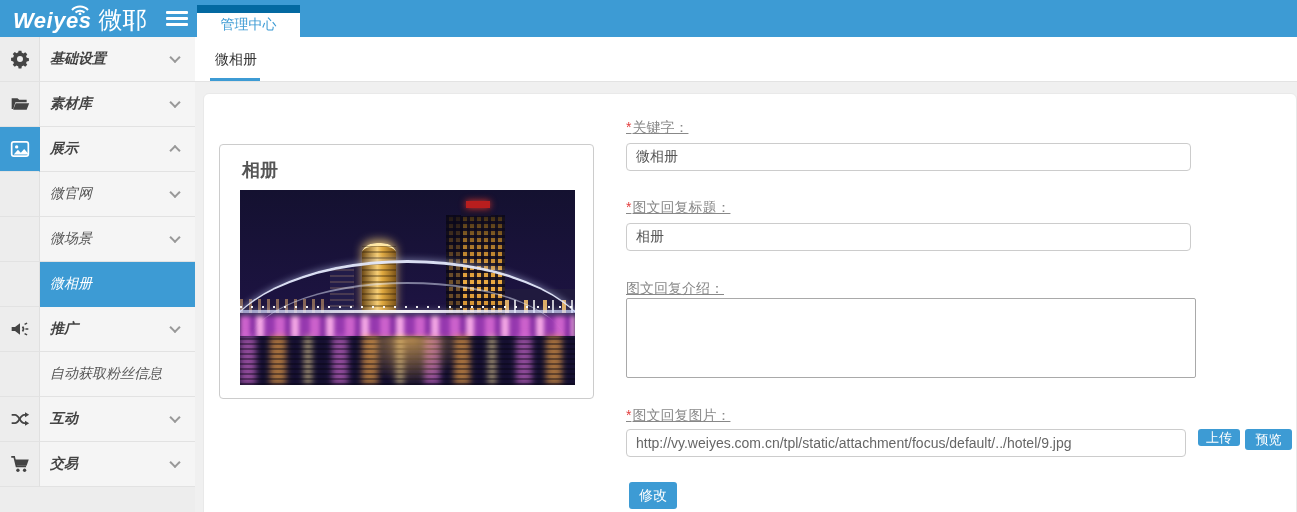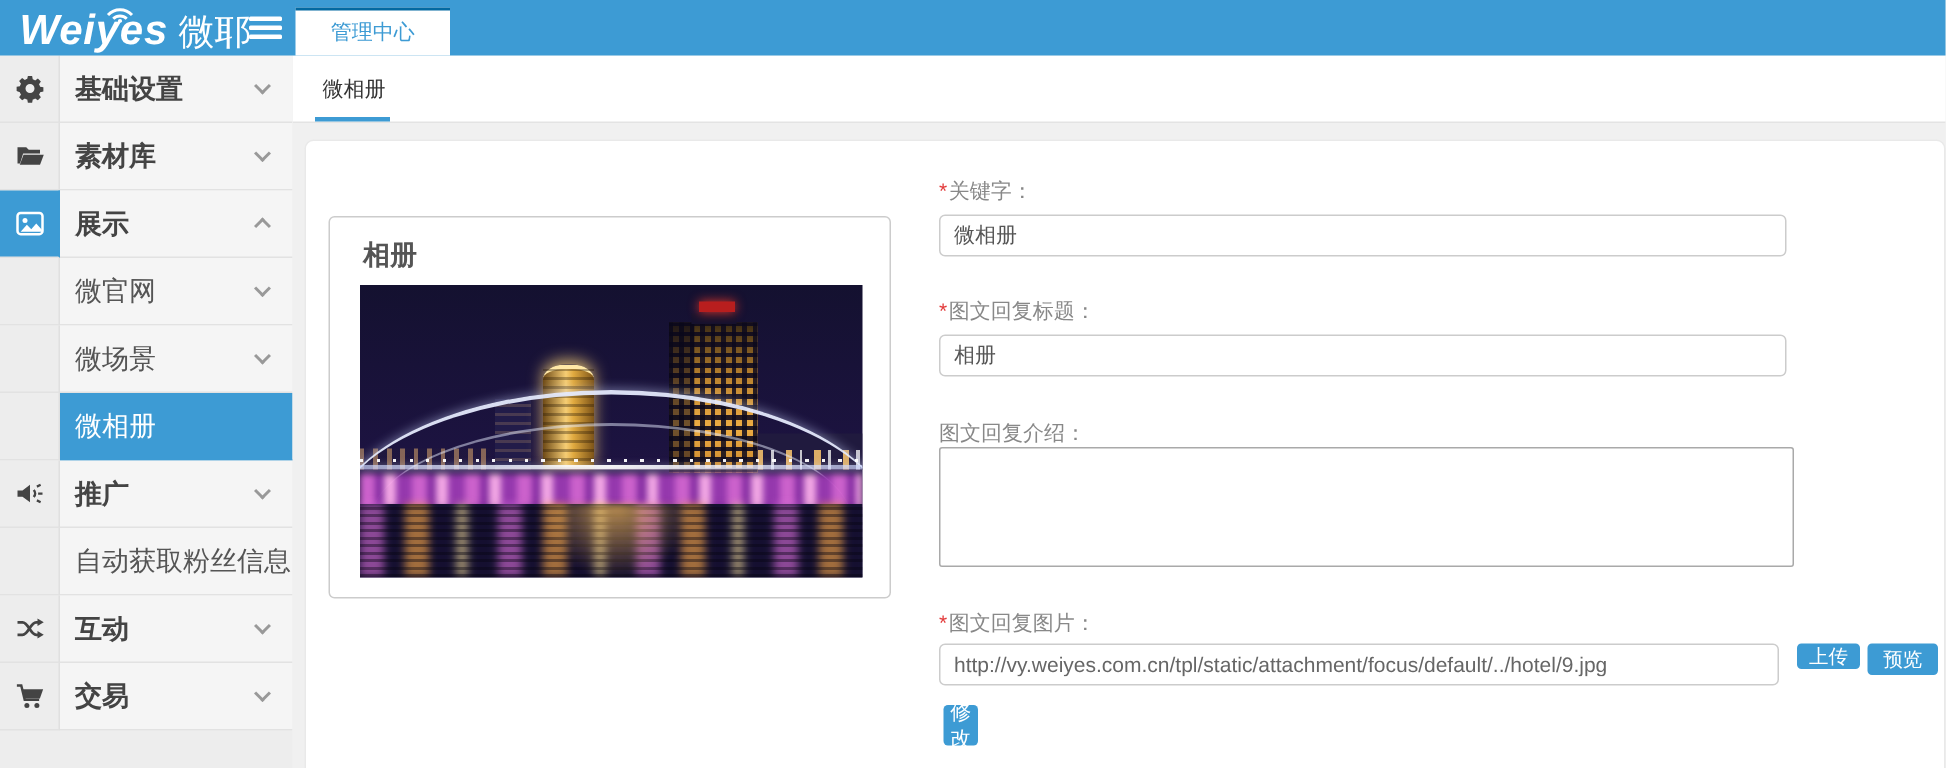--- a/index.html
+++ b/index.html
@@ -2,38 +2,38 @@
 <html><head>
 <meta charset="utf-8">
 <style>
   * { margin:0; padding:0; box-sizing:border-box; }
   html,body { width:1297px; height:512px; overflow:hidden; background:#f0f0f0;
               font-family:"Liberation Sans", sans-serif; }
 
   
   #header { position:absolute; left:0; top:0; width:1297px; height:37px; background:#3d9bd4; z-index:30; }
   #logo { position:absolute; left:13px; top:4px; color:#fff; display:flex; align-items:baseline; }
-  #logo .en { font-size:28px; font-weight:bold; font-style:italic; letter-spacing:0.5px;text-align:center; }
+  #logo .en { font-size:22px; font-weight:bold; font-style:italic; letter-spacing:0.5px;text-align:center; }
   #logo .cn { font-size:24px; margin-left:7px; font-weight:500; }
   #wifi { position:absolute; left:56px; top:-1px; }
   #hamburger { position:absolute; left:166px; top:11px; width:22px; height:15px; cursor:pointer; }
   #hamburger span { display:block; width:22px; height:3px; background:#fff; border-radius:1px; margin-bottom:3px; }
   #tab-active { position:absolute; left:197px; top:5px; width:103px; height:32px; background:#fff;
-                border-top:2px solid #0369a1; color:#3d9bd4; font-size:14px;
+                border-top:8px solid #0369a1; color:#3d9bd4; font-size:14px;
                 display:flex; align-items:center; justify-content:center; }
 
   
   #sidebar { position:absolute; left:0; top:37px; width:195px; height:475px; overflow:hidden; background:#ededed; z-index:20; }
   .srow { position:relative; display:flex; height:45px; width:195px; }
   .icon-cell { width:40px; height:45px; background:#ededed; display:flex; align-items:center; justify-content:center;
                border-bottom:1px solid #e2e2e2; border-right:1px solid #e0e0e0; flex:none; }
   .icon-cell.active { background:#3d9bd4; border-right:1px solid #3d9bd4; }
   .label-cell { flex:1; background:#f5f5f5; border-bottom:1px solid #e2e2e2; display:flex; align-items:center;
                 padding-left:10px; position:relative; cursor:pointer; }
-  .label-cell .txt { font-size:18px; color:#444; font-weight:600; }
+  .label-cell .txt { font-size:14px; color:#444; font-weight:600;font-style:italic; }
   .srow.sub .label-cell .txt { font-weight:400; color:#555; }
   .srow.selected .label-cell { background:#3d9bd4; border-bottom:1px solid #3d9bd4; }
   .srow.selected .label-cell .txt { color:#fff; }
   .chev { position:absolute; right:16px; top:50%; width:8px; height:8px;
           border-right:2px solid #999; border-bottom:2px solid #999; }
   .chev.down { transform:translateY(-70%) rotate(45deg); }
   .chev.up   { transform:translateY(-30%) rotate(-135deg); }
 
   
   #subtabbar { position:absolute; left:195px; top:37px; width:1102px; height:45px; background:#fff;
@@ -97,40 +97,40 @@
       background:repeating-linear-gradient(90deg, rgba(219,110,219,.6) 0 16px, rgba(30,20,60,.08) 16px 30px,
                  rgba(255,172,70,.6) 30px 46px, rgba(30,20,60,.08) 46px 64px,
                  rgba(255,232,155,.55) 64px 72px, rgba(30,20,60,.08) 72px 92px);
       filter:blur(3px); }
   .ph-water b { position:absolute; inset:0; display:block;
       background:repeating-linear-gradient(0deg, rgba(6,4,16,.4) 0 2px, transparent 2px 5px); }
   .ph-gold { left:36%; width:30%; top:75%; height:25%;
       background:radial-gradient(ellipse at 50% 0%, rgba(255,195,95,.7), transparent 72%); filter:blur(2px); }
 
   
-  .flabel { position:absolute; font-size:14px; color:#888; }
+  .flabel { position:absolute; font-size:14px; color:#888;text-decoration:underline; }
   .flabel .req { color:#e23b3b; margin-right:1px; }
   .finput { position:absolute; height:28px; border:1px solid #ccc; border-radius:4px; padding:0 9px;
             font-size:14px; color:#555; font-family:"Liberation Sans",sans-serif; background:#fff; outline:none; }
   #f-keyword-label { left:422px; top:25px; }
   #f-keyword      { left:422px; top:49px; width:565px; }
   #f-title-label  { left:422px; top:105px; }
   #f-title        { left:422px; top:129px; width:565px; }
   #f-intro-label  { left:422px; top:186px; }
   #f-intro        { position:absolute; left:422px; top:204px; width:570px; height:80px;
                     border:1px solid #a9a9a9; border-radius:2px; resize:none; font-size:14px; color:#555;
                     font-family:"Liberation Sans",sans-serif; padding:5px 8px; outline:none; }
   #f-image-label  { left:422px; top:313px; }
   #f-image        { left:422px; top:335px; width:560px; color:#666; }
   .btn { position:absolute; background:#3d9bd4; color:#fff; font-size:13px; border:none; border-radius:3px;
          cursor:pointer; display:flex; align-items:center; justify-content:center;
          font-family:"Liberation Sans",sans-serif; }
   #btn-upload  { left:994px;  top:335px; width:42px; height:17px; }
   #btn-preview { left:1041px; top:335px; width:47px; height:21px; }
-  #btn-submit  { left:425px;  top:376px; width:23px; height:27px; font-size:14px; }
+  #btn-submit  { left:425px;  top:388px; width:48px; height:27px; font-size:14px; }
 </style>
 </head>
 <body>
 
 <div id="header">
   <div id="logo">
     <span class="en">Weiyes</span>
     <svg id="wifi" width="22" height="12" viewBox="0 0 22 12">
       <path d="M3 7 A 11 11 0 0 1 19 7" stroke="#fff" stroke-width="2" fill="none"></path>
       <path d="M6.5 9.5 A 6.5 6.5 0 0 1 15.5 9.5" stroke="#fff" stroke-width="2" fill="none"></path>

